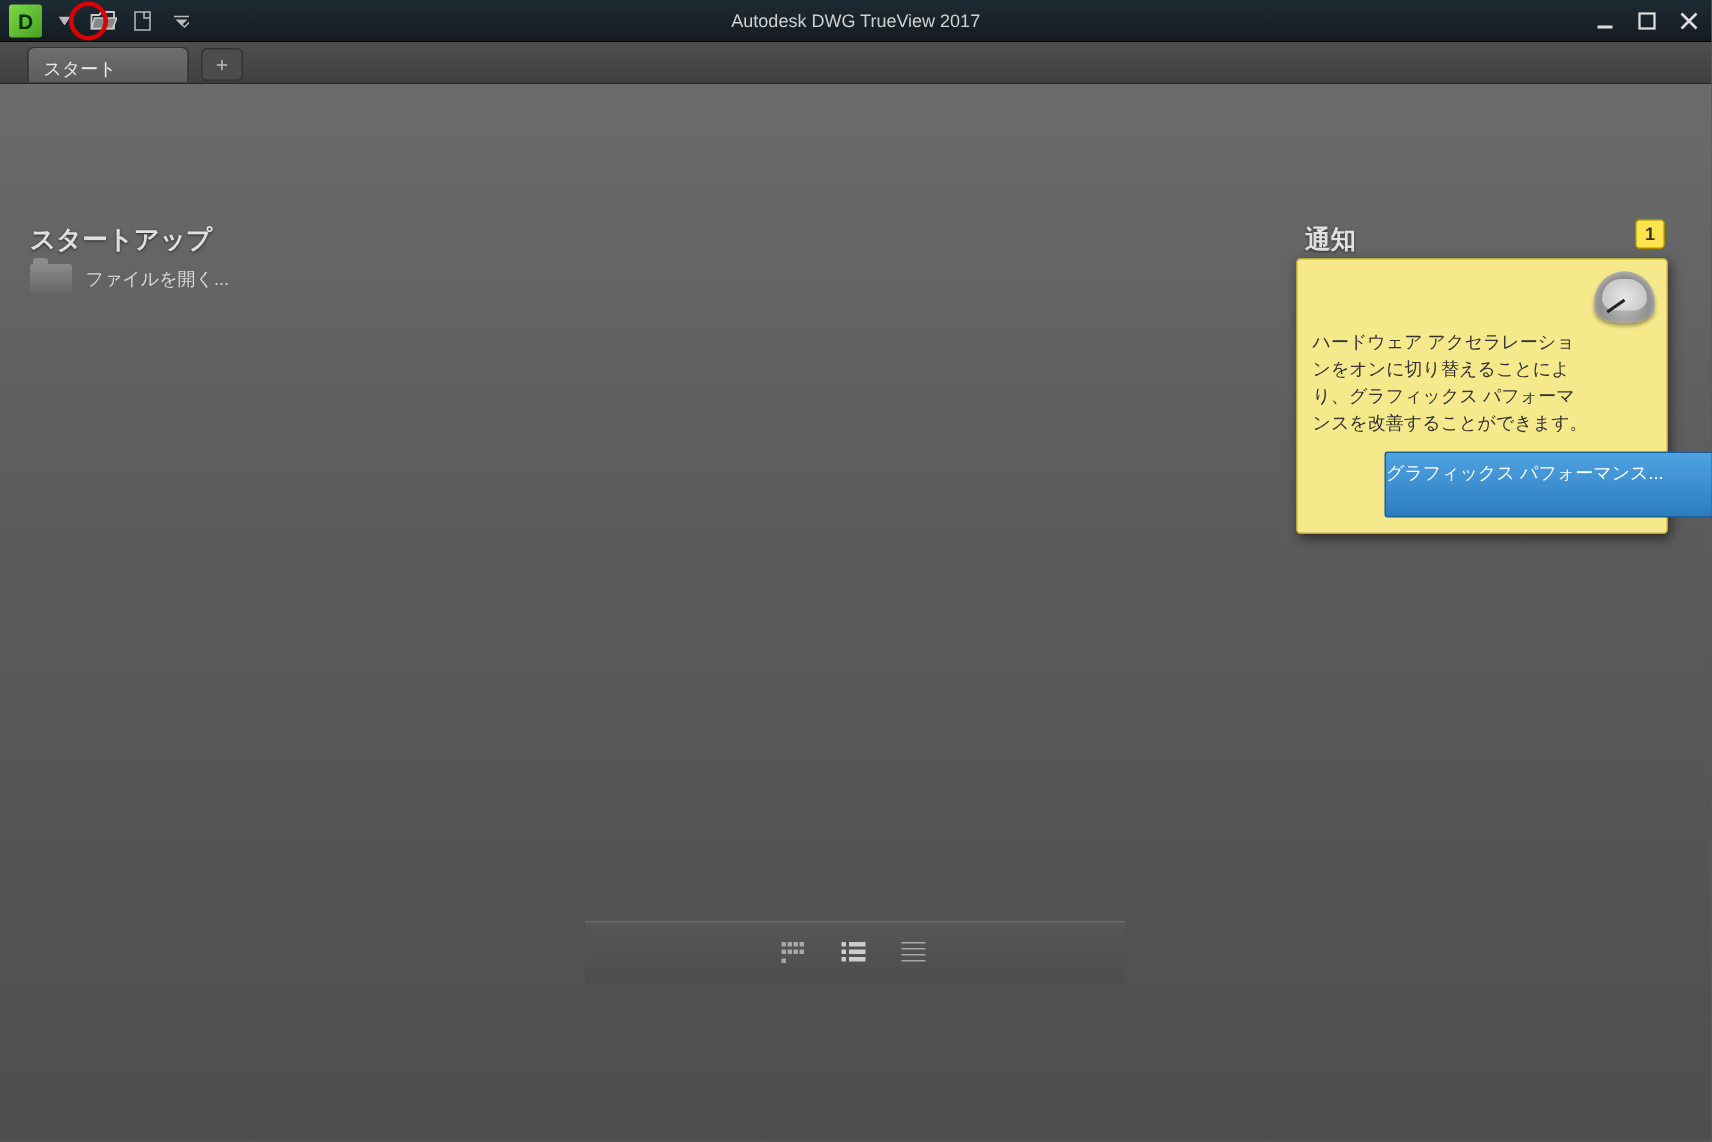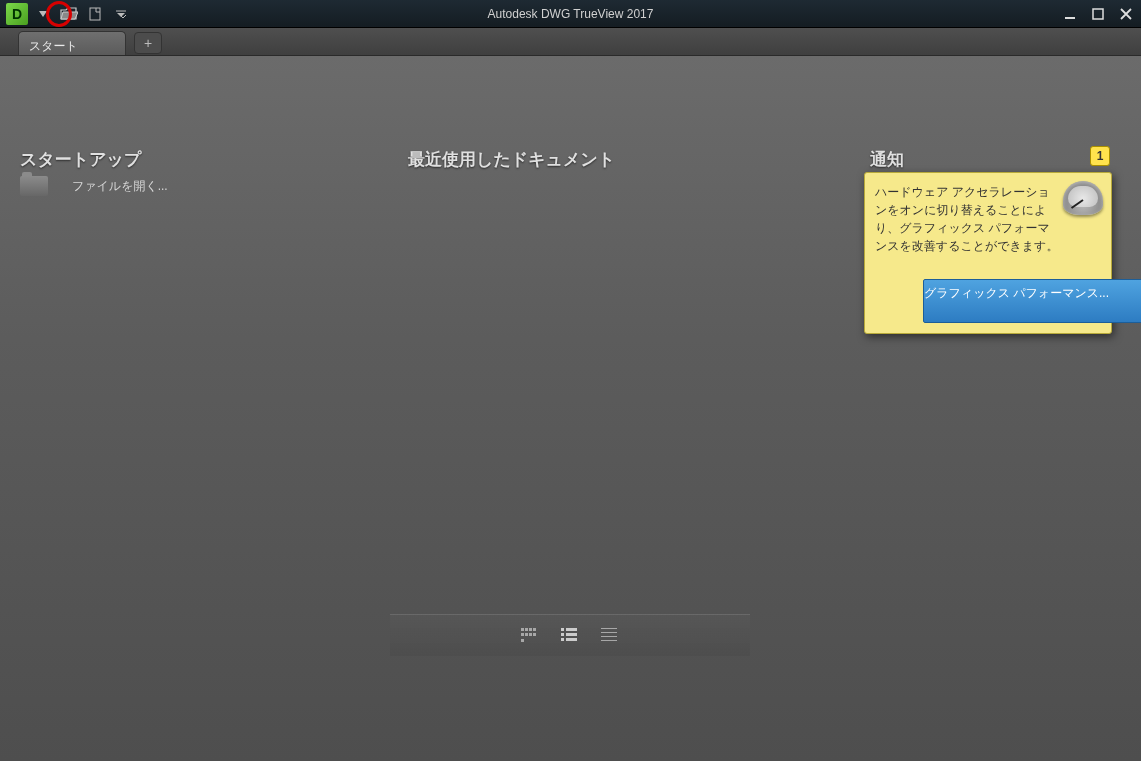--- a/index.html
+++ b/index.html
@@ -142,21 +142,21 @@
 .startup-title { position: absolute; left: 20px; top: 92px; }
 .recent-title { position: absolute; left: 408px; top: 92px; }
 .notify-title { position: absolute; left: 870px; top: 92px; }
 
 .open-file-row {
   position: absolute;
   left: 20px;
   top: 120px;
   display: flex;
   align-items: center;
-  gap: 24px;
+  gap: 9px;
   color: #d8d8d8;
   font-size: 12px;
 }
 .folder-icon {
   width: 28px;
   height: 20px;
   background: linear-gradient(to bottom, #8b8b8b, #676767);
   border-radius: 2px;
   position: relative;
 }
@@ -199,21 +199,22 @@
   border: 1px solid #b7a93a;
   border-radius: 3px;
   box-shadow: 2px 3px 8px rgba(0,0,0,.5);
   padding: 10px 10px 10px 10px;
   font-size: 12px;
   color: #333;
 }
 .notify-card .msg {
   line-height: 1.5;
   padding-right: 40px;
-  padding-bottom: 24px;
+  padding-bottom: 10px;
+  margin-top: 36px;
 }
 .gauge {
   position: absolute;
   top: 8px;
   right: 8px;
   width: 40px;
   height: 34px;
   background: radial-gradient(circle at 50% 70%, #b9b9b9 0%, #8a8a8a 60%, #555 100%);
   border-radius: 20px 20px 16px 16px / 20px 20px 10px 10px;
   box-shadow: inset 0 2px 4px rgba(255,255,255,.5), 0 2px 3px rgba(0,0,0,.4);
@@ -349,21 +350,20 @@
 
 <div class="main">
 
   <div class="section-title startup-title">スタートアップ</div>
 
   <div class="open-file-row">
     <div class="folder-icon"></div>
     <span>ファイルを開く...</span>
   </div>
 
-  <div class="section-title recent-title">最近使用したドキュメント</div>
 
   <div class="section-title notify-title">通知</div>
 
   <div class="notify-badge">
     <span>1</span>
   </div>
 
   <div class="notify-card">
     <div class="gauge"></div>
     <div class="msg">ハードウェア アクセラレーションをオンに切り替えることにより、グラフィックス パフォーマンスを改善することができます。</div>

